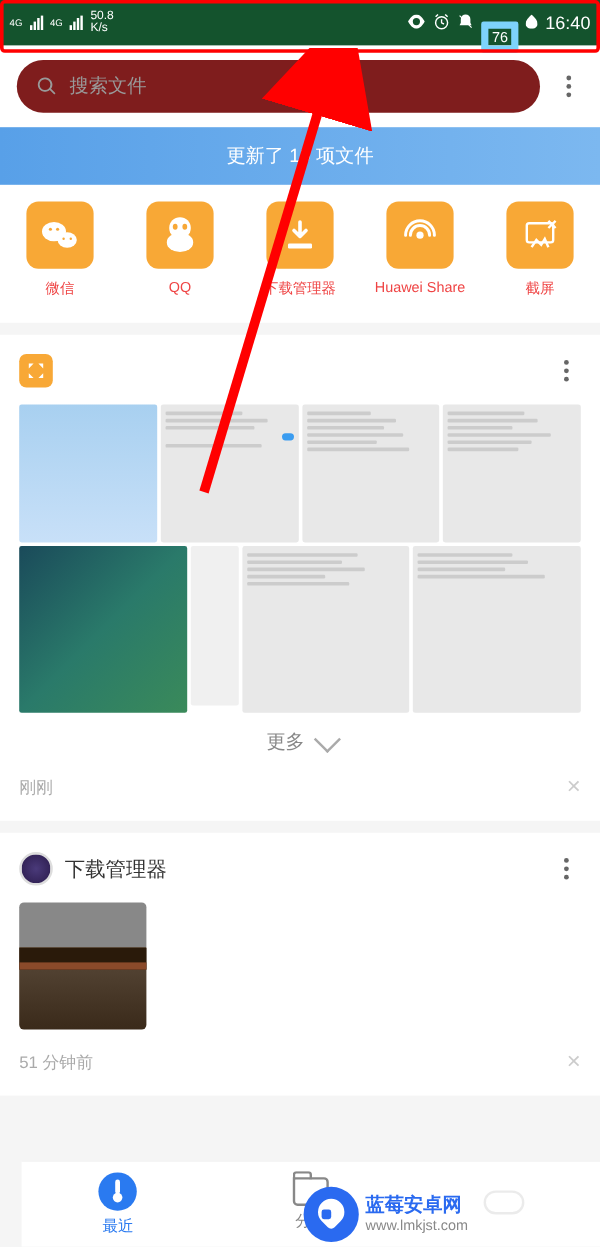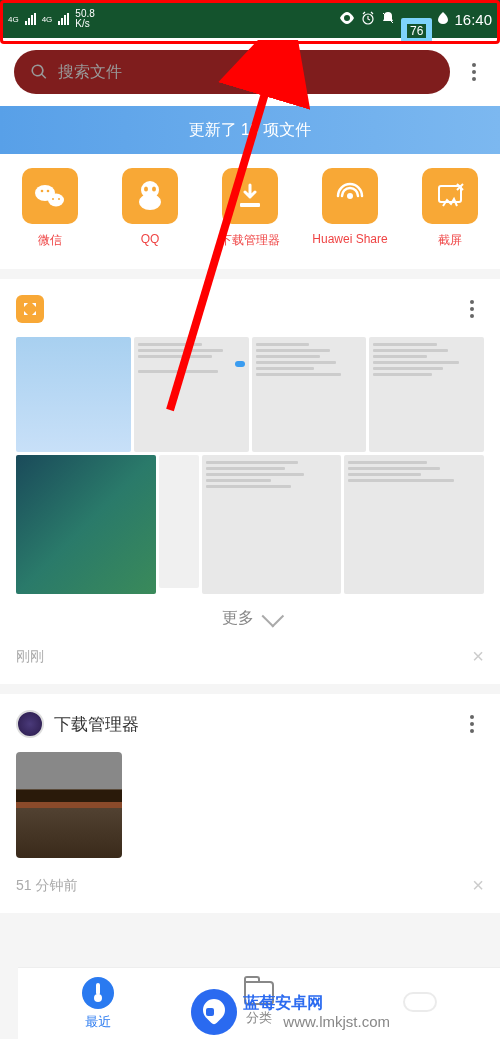--- a/index.html
+++ b/index.html
@@ -396,21 +396,21 @@
       top: 19px;
       left: 15px;
       z-index: 2;
     }
     .wm-text {
       display: flex;
       flex-direction: column;
       line-height: 1.2;
     }
     .wm-title { font-size: 16px; color: #2a6af0; font-weight: 600; }
-    .wm-url { font-size: 15px; color: #888; margin-left: 40px; }
+    .wm-url { font-size: 12px; color: #888; }
   </style>
 </head>
 <body>
 
 <div class="status-bar">
   <div class="status-left">
     <span style="font-size:8px">4G</span>
     <span class="sig-icon">
       <span class="sig-bar" style="height:4px"></span>
       <span class="sig-bar" style="height:7px"></span>

